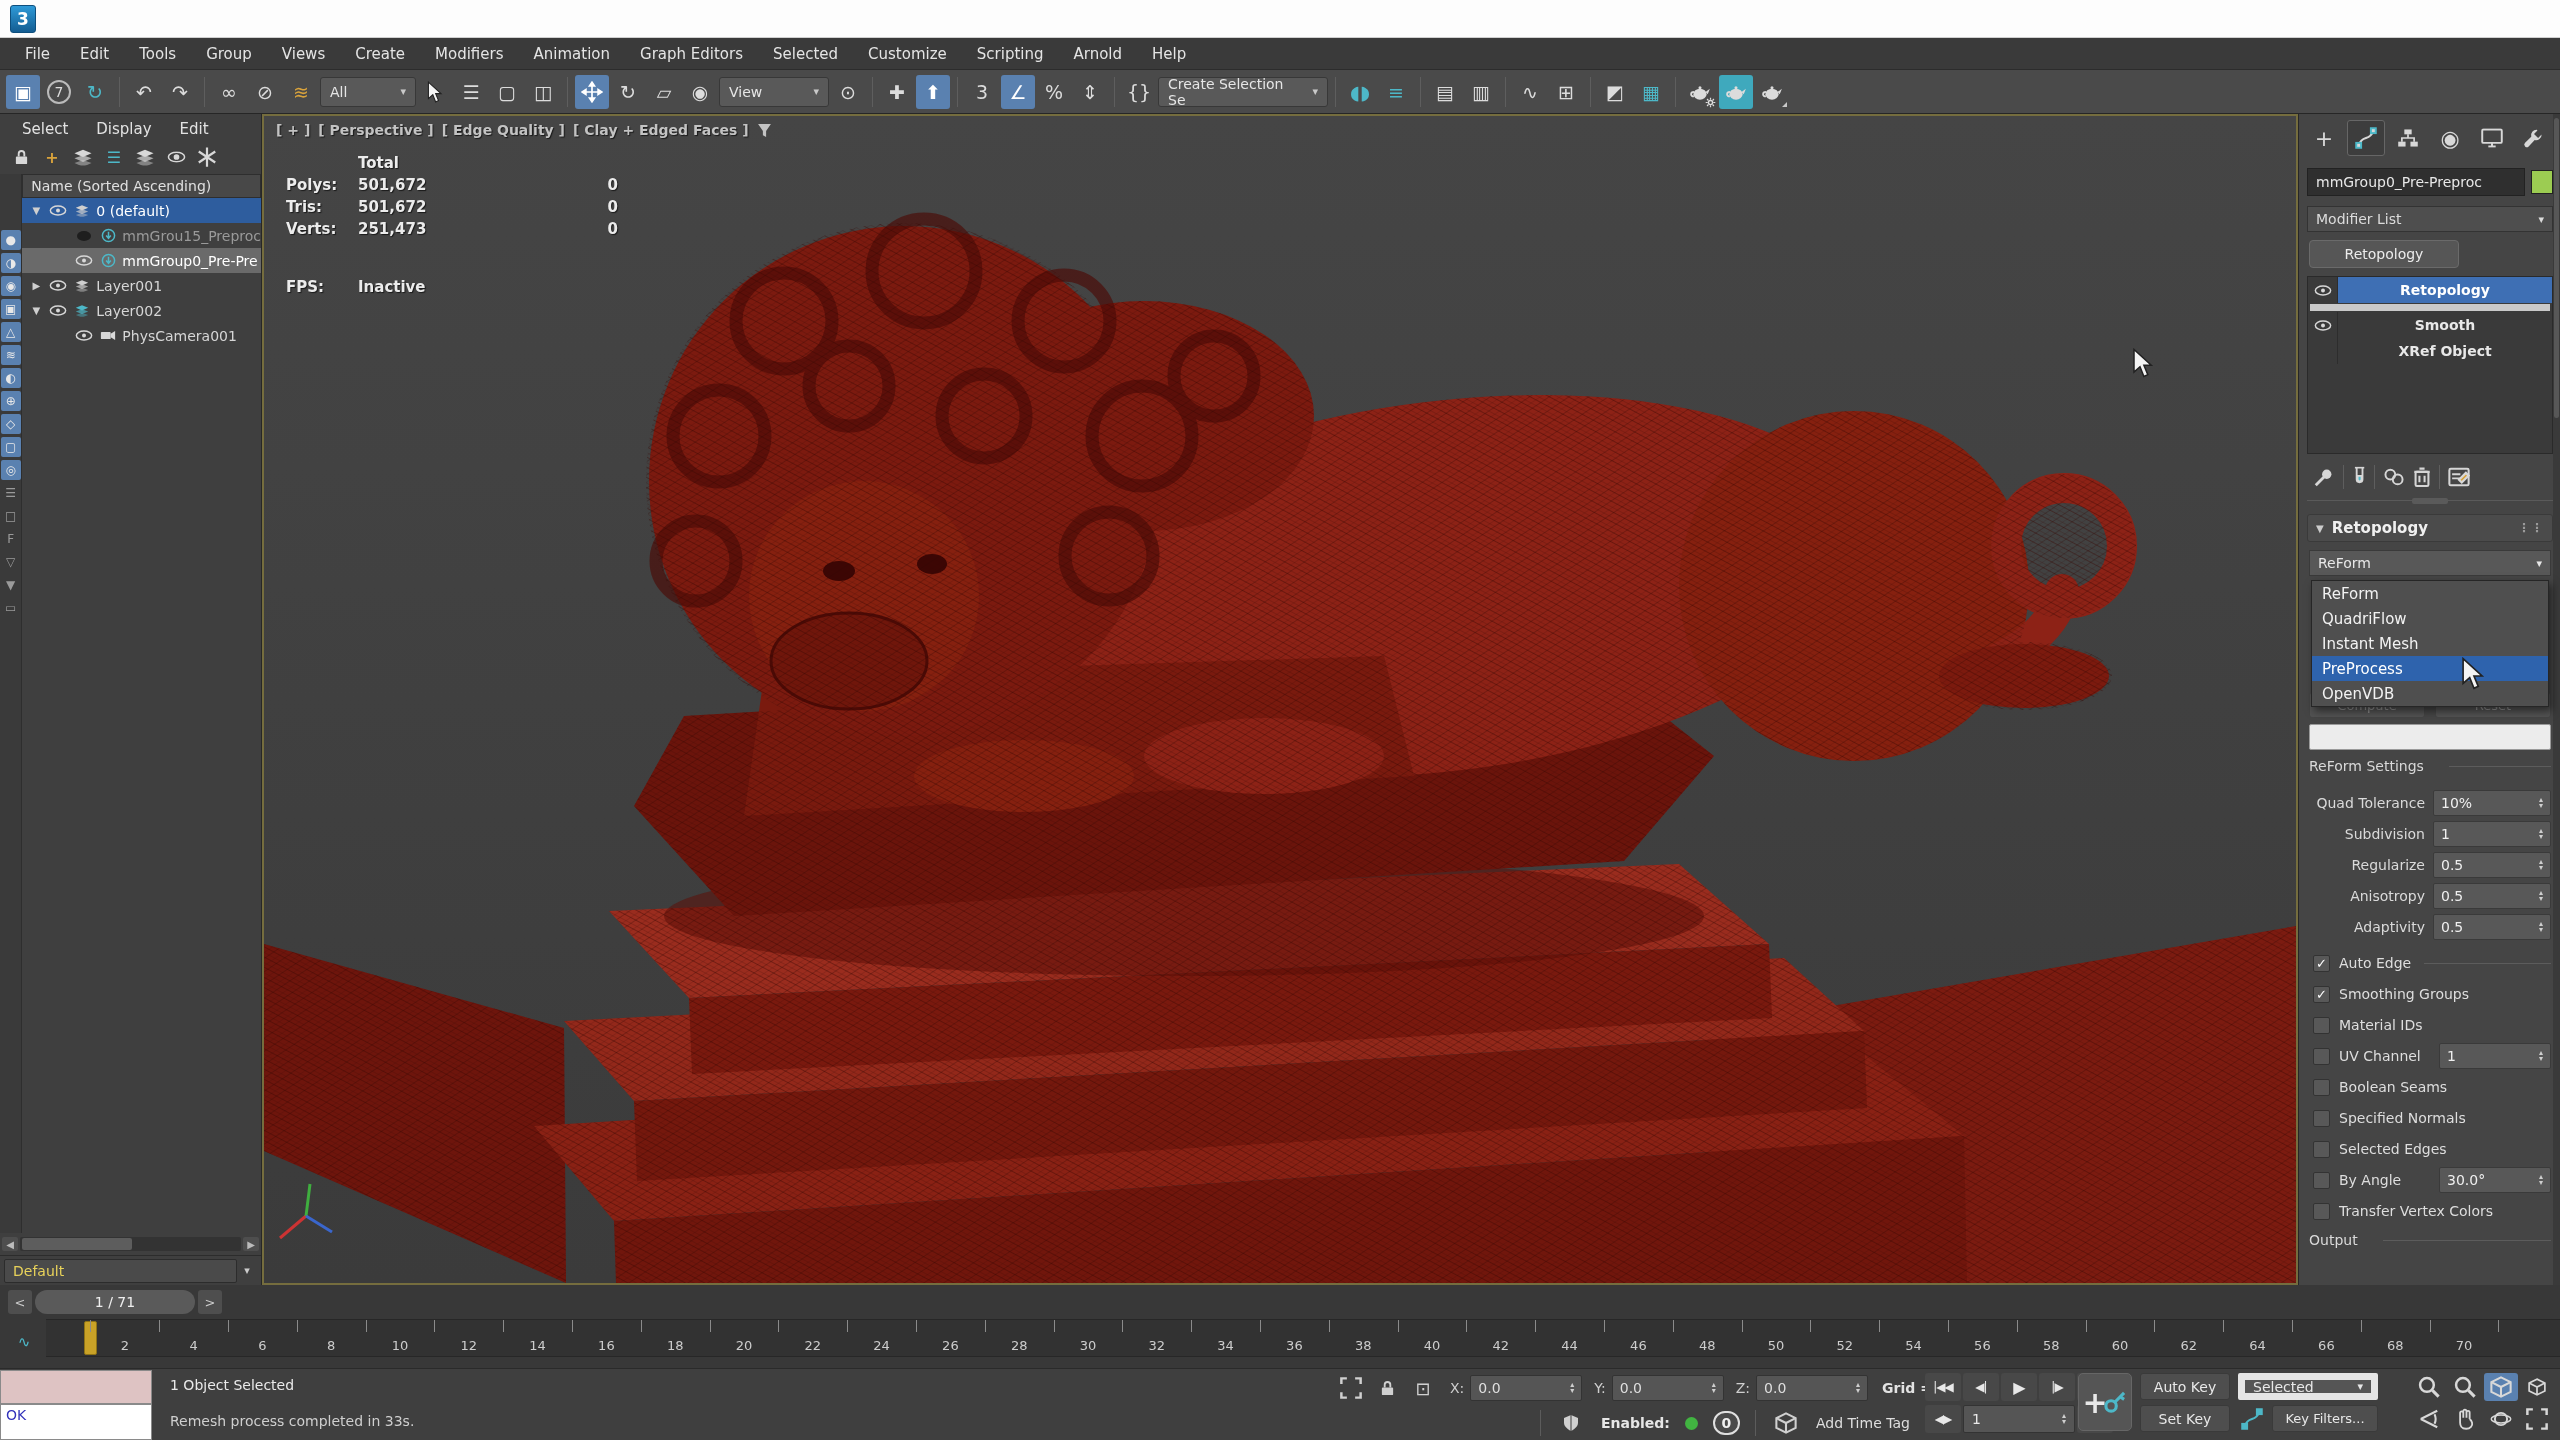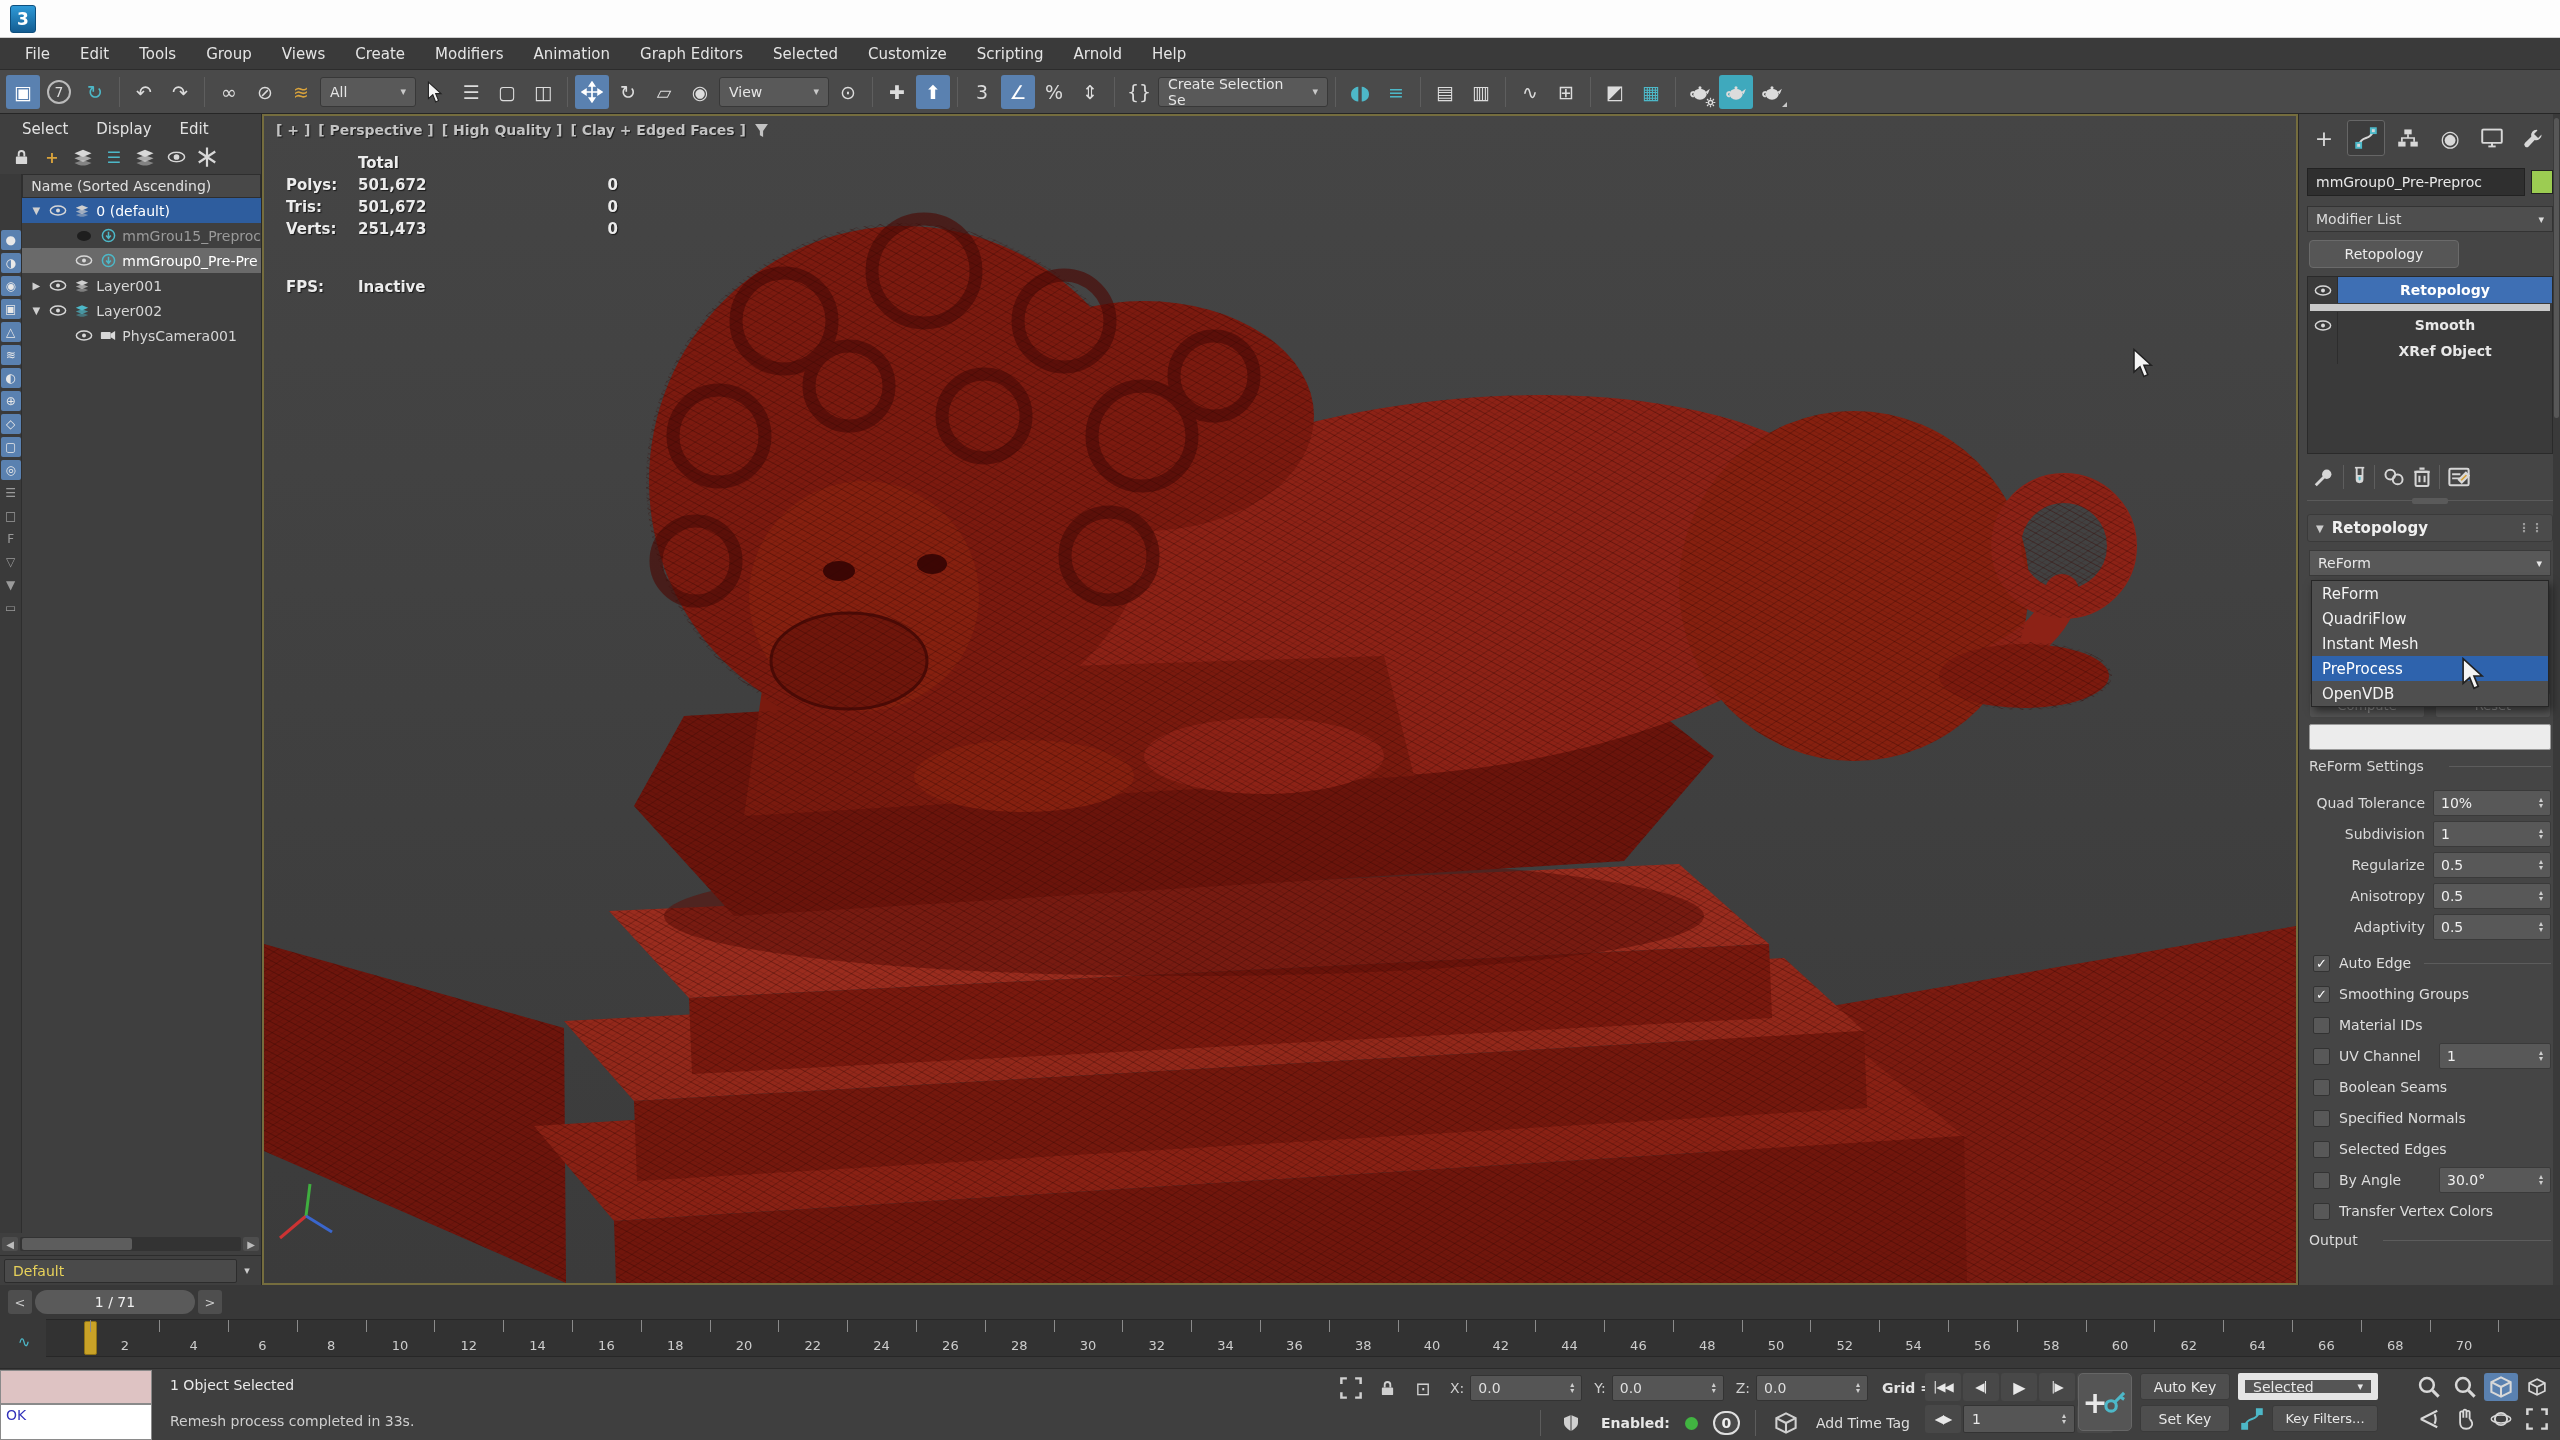--- a/index.html
+++ b/index.html
@@ -626,21 +626,21 @@
 
       <g transform="translate(42,1100)">
         <path d="M0,0 L-26,22" stroke="#cc3333" stroke-width="3"></path>
         <path d="M0,0 L4,-32" stroke="#3fae3f" stroke-width="3"></path>
         <path d="M0,0 L26,16" stroke="#3a66cc" stroke-width="3"></path>
       </g>
     </svg>
     <div class="vp-label">
       <span>[ + ]</span>
       <span>[ Perspective ]</span>
-      <span>[ High Quality ]</span>
+      <span>[ Edge Quality ]</span>
       <span>[ Clay + Edged Faces ]</span>
       <svg class="i" viewBox="0 0 14 14" style="width:15px;height:15px;stroke:none;fill:#8a8a8a">
           <use href="#sym-funnel"></use>
         </svg>
     </div>
     <div class="vp-stats">
       <div class="grid">
         <span></span>
           <span class="num">Total</span>
           <span></span>

